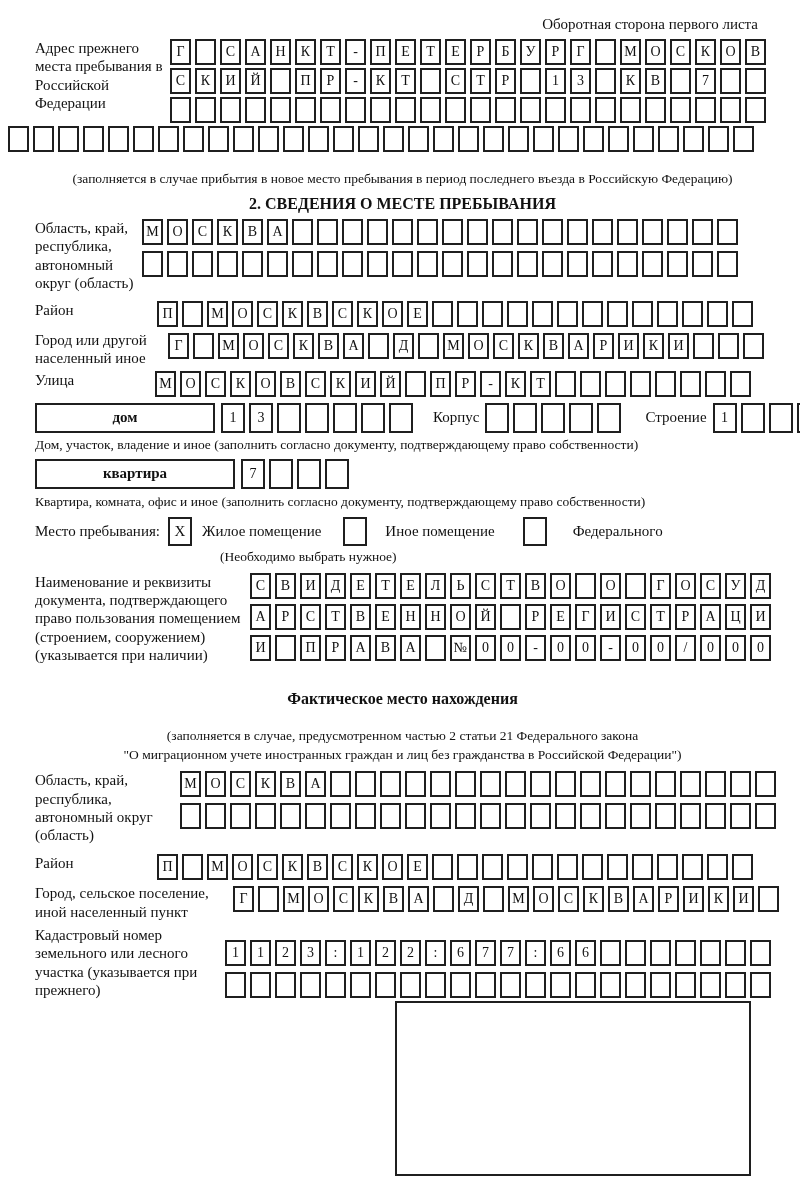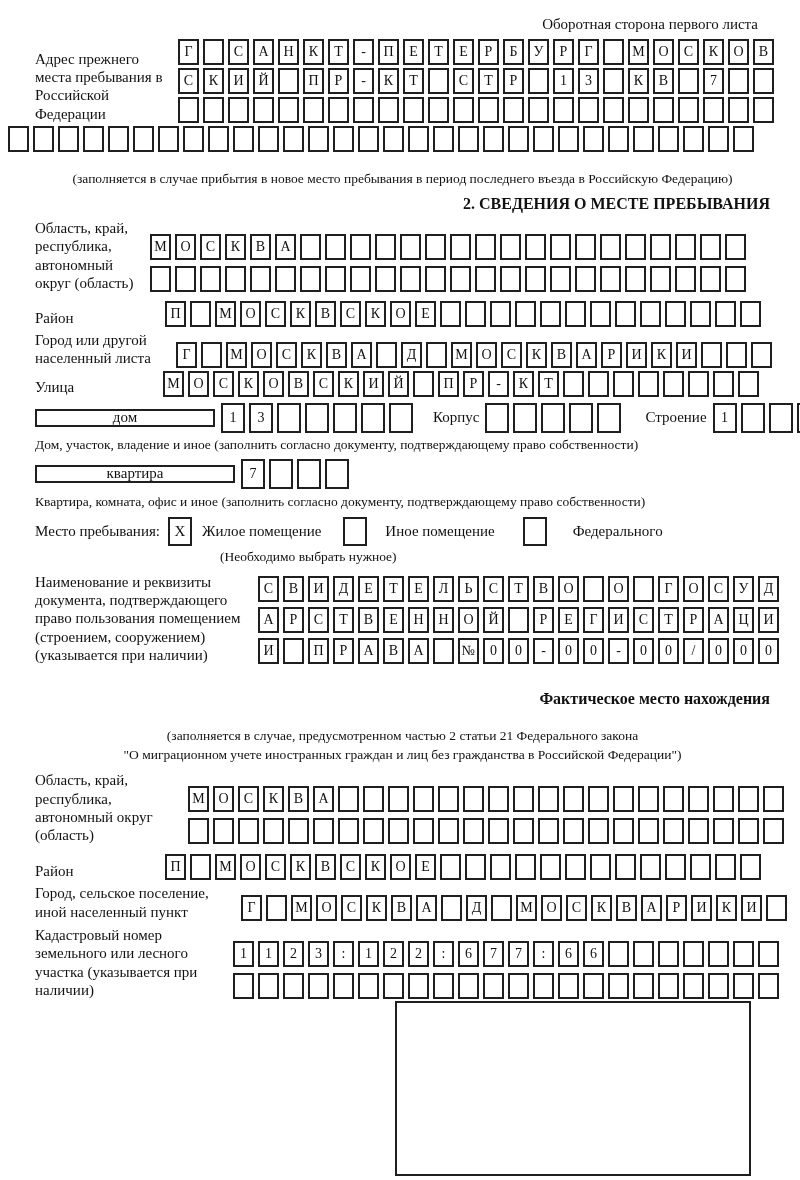--- a/index.html
+++ b/index.html
@@ -15,44 +15,44 @@
 
   
   .cells { display: flex; gap: 4px; flex: none; }
   .cell {
     display: inline-flex; align-items: center; justify-content: center;
     width: 21px; height: 26px; border: 2px solid #1f1f1f;
     font-size: 14px; flex: none; line-height: 1;
   }
   .rowstack { display: flex; flex-direction: column; gap: 3px; }
 
-  .field { display: flex; align-items: flex-end; gap: 8px; }
+  .field { display: flex; align-items: flex-start; }
   .flabel { font-size: 15px; line-height: 1.22; flex: none; }
 
   .addr-label { width: 135px; }
   .w-region  { width: 107px; }
   .w-district{ width: 122px; }
   .w-city    { width: 133px; }
   .w-street  { width: 120px; }
   .w-doc     { width: 215px; }
   .w-region2 { width: 145px; }
   .w-city2   { width: 198px; }
   .w-cad     { width: 190px; }
 
   .note { font-size: 13.5px; }
   .note.center { text-align: center; }
 
-  .sec-title { text-align: right; font-weight: bold; font-size: 16px; }
+  .sec-title { text-align: center; font-weight: bold; font-size: 16px; }
 
   
   .big-row { display: flex; align-items: center; margin-left: 0; }
   .named-box {
-    border: 2px solid #1f1f1f; height: 18px;
+    border: 2px solid #1f1f1f; height: 30px;
     display: flex; align-items: center; justify-content: center;
-    font-size: 15px; flex: none;
+    font-size: 15px; flex: none; font-weight: bold;
   }
   .cell.big { width: 24px; height: 30px; }
   .inline-lbl { font-size: 15px; flex: none; }
 
   .chk {
     display: inline-flex; align-items: center; justify-content: center;
     width: 24px; height: 29px; border: 2px solid #1f1f1f;
     font-size: 15px; flex: none;
   }
   .stay-row { display: flex; align-items: center; font-size: 15px; }
@@ -268,21 +268,21 @@
         <span class="cell"></span>
         <span class="cell"></span>
         <span class="cell"></span>
         <span class="cell"></span>
         <span class="cell"></span>
         <span class="cell"></span>
       </div>
   </div>
 
   <div class="field" style="margin-top:4px;">
-    <div class="flabel w-city">Город или другой населенный листа</div>
+    <div class="flabel w-city">Город или другой населенный иное</div>
     <div class="cells" style="margin-top:2px;">
         <span class="cell">Г</span>
         <span class="cell"></span>
         <span class="cell">М</span>
         <span class="cell">О</span>
         <span class="cell">С</span>
         <span class="cell">К</span>
         <span class="cell">В</span>
         <span class="cell">А</span>
         <span class="cell"></span>
@@ -574,21 +574,21 @@
         <span class="cell">А</span>
         <span class="cell">Р</span>
         <span class="cell">И</span>
         <span class="cell">К</span>
         <span class="cell">И</span>
         <span class="cell"></span>
       </div>
   </div>
 
   <div class="field" style="margin-top:5px;">
-    <div class="flabel w-cad">Кадастровый номер земельного или лесного участка (указывается при наличии)</div>
+    <div class="flabel w-cad">Кадастровый номер земельного или лесного участка (указывается при прежнего)</div>
     <div class="rowstack" style="gap:6px; margin-top:14px;">
       <div class="cells">
           <span class="cell">1</span>
           <span class="cell">1</span>
           <span class="cell">2</span>
           <span class="cell">3</span>
           <span class="cell">:</span>
           <span class="cell">1</span>
           <span class="cell">2</span>
           <span class="cell">2</span>

